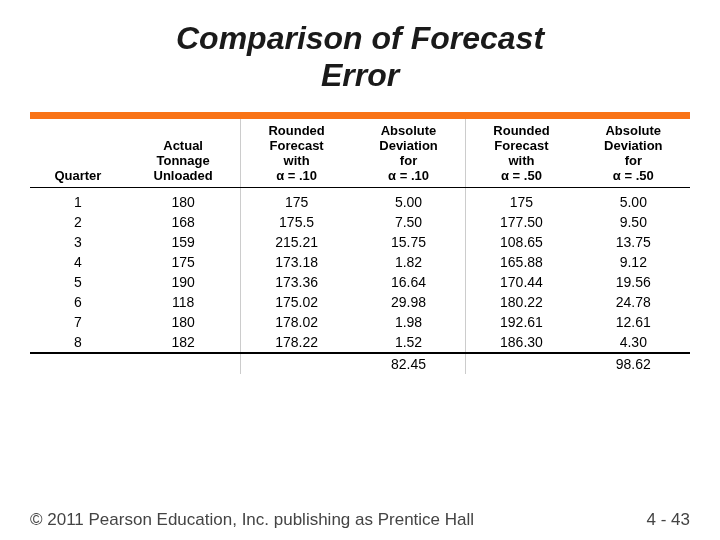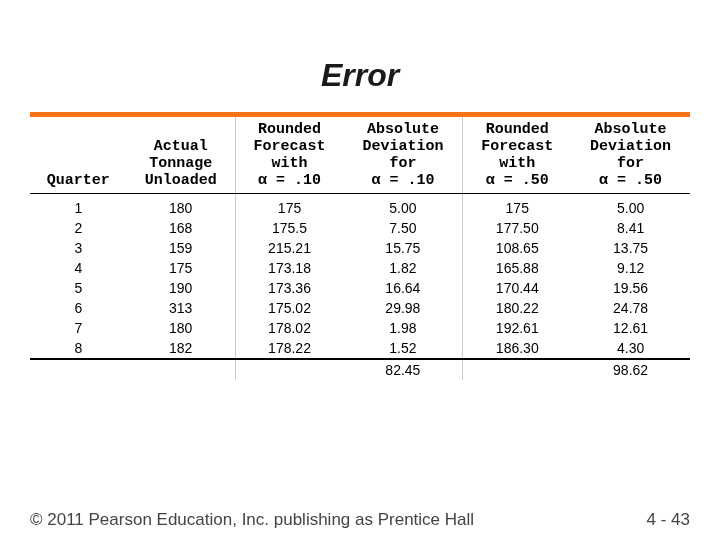--- a/index.html
+++ b/index.html
@@ -22,28 +22,27 @@
       color: #1a1a1a;
       margin-bottom: 18px;
       line-height: 1.15;
     }
     table {
       border-collapse: collapse;
       width: 100%;
       font-size: 14px;
     }
     thead tr th {
-      border-top: 5px solid #f97316;
+      border-top: 7px solid #f97316;
       border-bottom: 1px solid #000;
       padding: 4px 8px;
       text-align: center;
       vertical-align: bottom;
       font-weight: bold;
-      font-size: 15px;
-      font-family: Liberation Mono, monospace;
+      font-size: 13px;
     }
     thead tr th:first-child {
       border-left: none;
     }
     tbody tr td {
       padding: 2px 8px;
       text-align: center;
       vertical-align: top;
       font-size: 14px;
     }
@@ -69,21 +68,21 @@
       padding-top: 6px;
     }
     .th-multi {
       white-space: pre-line;
     }
   </style>
 </head>
 <body>
 
 <div class="title">
-  <br>
+  <span>Comparison of Forecast</span><br>
   <span>Error</span>
 </div>
 
 <table>
   <thead>
     <tr>
       <th style="text-align:center;margin-top:24px;">Quarter</th>
       <th class="th-multi">Actual<br>Tonnage<br>Unloaded</th>
       <th class="th-multi col-divider">Rounded<br>Forecast<br>with<br>α = .10</th>
       <th class="th-multi">Absolute<br>Deviation<br>for<br>α = .10</th>
@@ -99,21 +98,21 @@
         <td>5.00</td>
         <td class="col-divider">175</td>
         <td>5.00</td>
       </tr>
       <tr>
         <td>2</td>
         <td>168</td>
         <td class="col-divider">175.5</td>
         <td>7.50</td>
         <td class="col-divider">177.50</td>
-        <td>8.41</td>
+        <td>9.50</td>
       </tr>
       <tr>
         <td>3</td>
         <td>159</td>
         <td class="col-divider">215.21</td>
         <td>15.75</td>
         <td class="col-divider">108.65</td>
         <td>13.75</td>
       </tr>
       <tr>
@@ -127,21 +126,21 @@
       <tr>
         <td>5</td>
         <td>190</td>
         <td class="col-divider">173.36</td>
         <td>16.64</td>
         <td class="col-divider">170.44</td>
         <td>19.56</td>
       </tr>
       <tr>
         <td>6</td>
-        <td>313</td>
+        <td>118</td>
         <td class="col-divider">175.02</td>
         <td>29.98</td>
         <td class="col-divider">180.22</td>
         <td>24.78</td>
       </tr>
       <tr>
         <td>7</td>
         <td>180</td>
         <td class="col-divider">178.02</td>
         <td>1.98</td>

